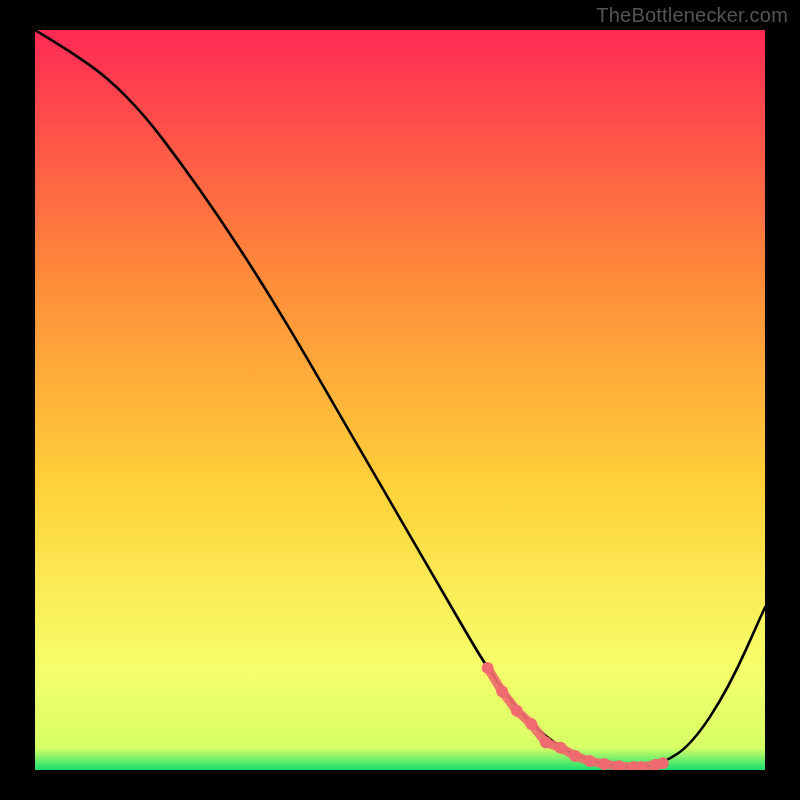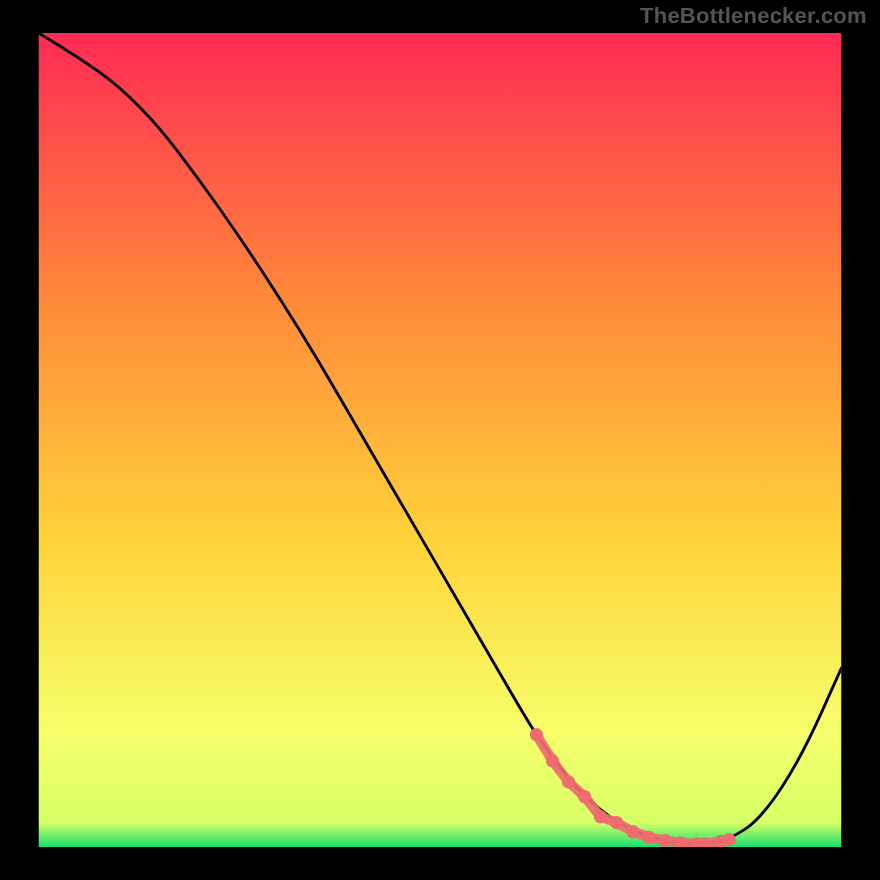--- a/index.html
+++ b/index.html
@@ -16,21 +16,21 @@
     width: 800px;
     height: 800px;
     background: #000;
   }
   .watermark {
     position: absolute;
     top: 4px;
     right: 12px;
     color: #555;
     font-size: 20px;
-    font-weight: 700;
+    font-weight: 400;
     letter-spacing: 0.2px;
     user-select: none;
   }
   .plot-frame {
     position: absolute;
     left: 35px;
     top: 30px;
     width: 730px;
     height: 740px;
     background: transparent;

